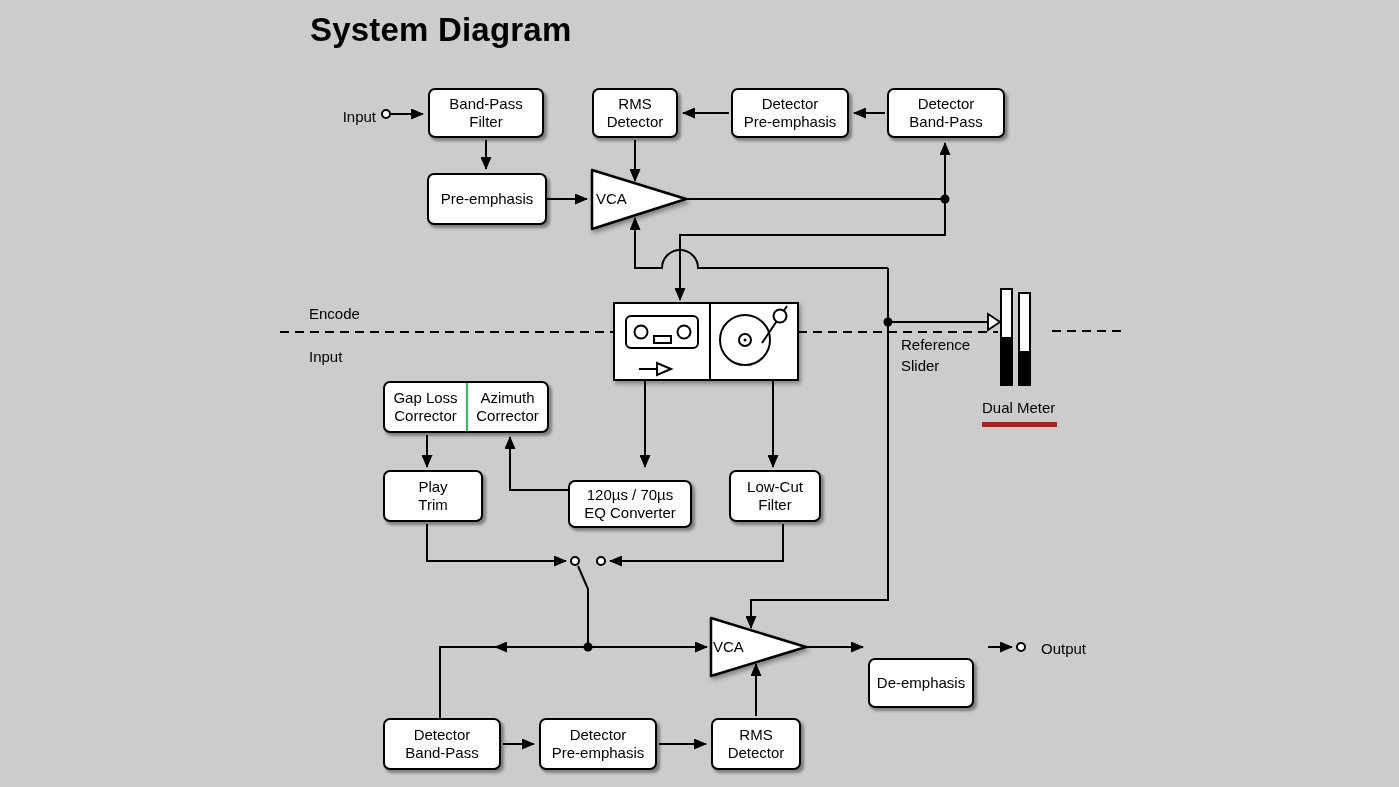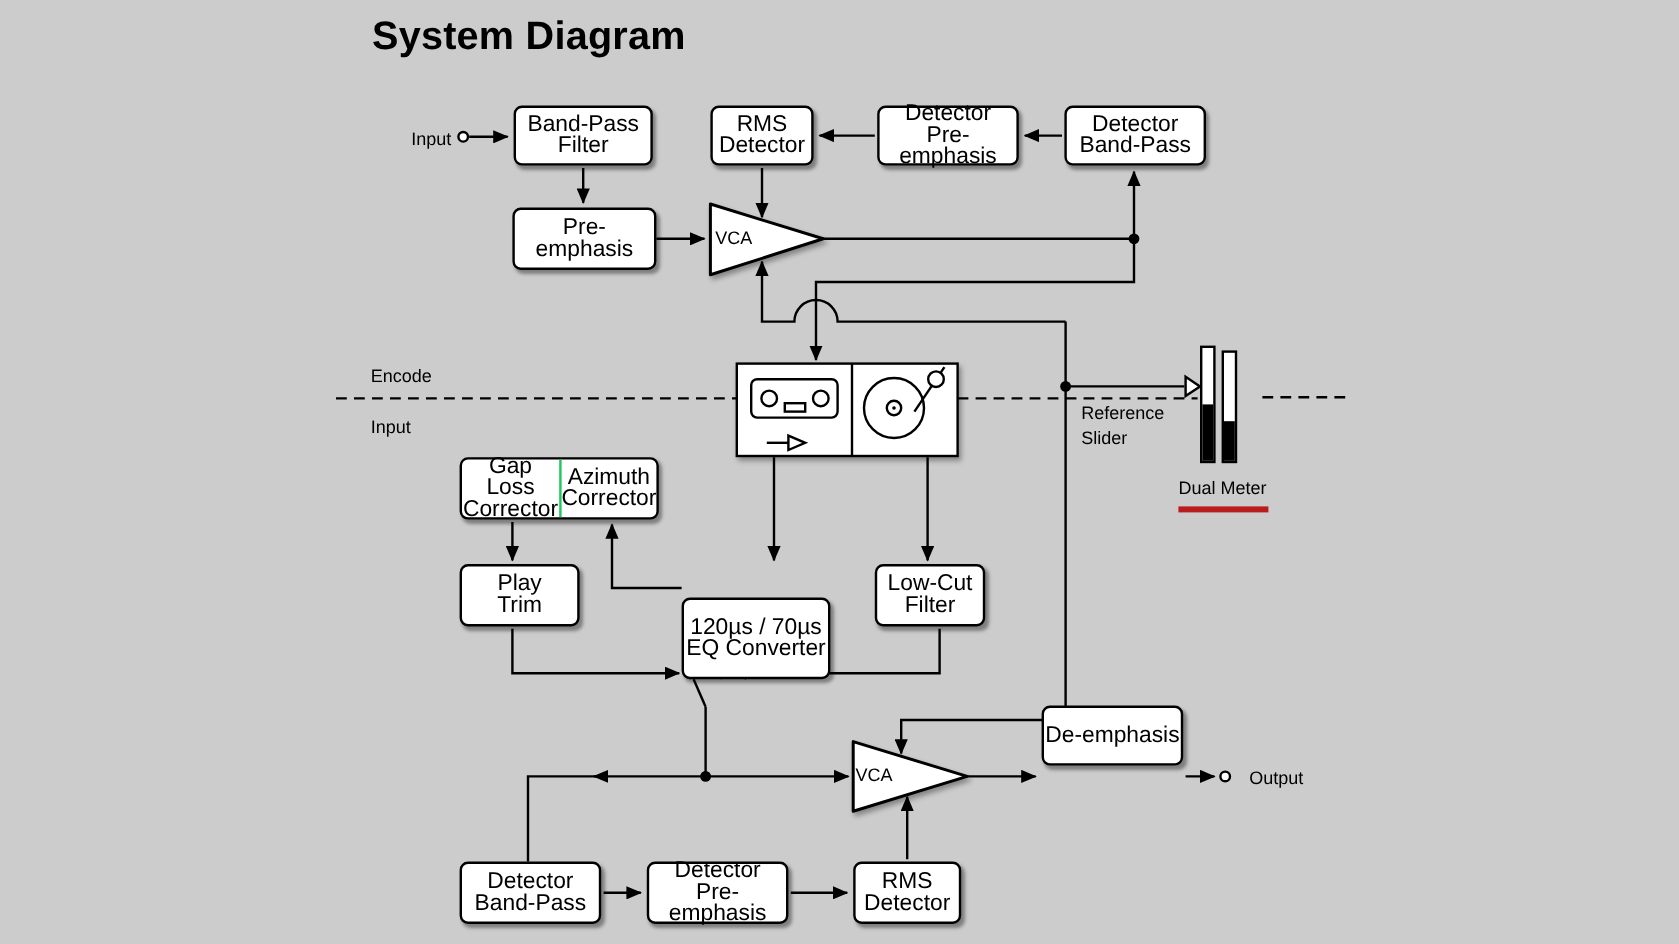--- a/index.html
+++ b/index.html
@@ -3,21 +3,21 @@
 <meta charset="utf-8">
 <style>
   * { margin:0; padding:0; box-sizing:border-box; }
   html,body { background:#cccccc; }
   body { font-family:"Liberation Sans", sans-serif; color:#000; }
   .stage { position:relative; width:1399px; height:787px; background:#cccccc; overflow:hidden; }
   .stage > svg { position:absolute; left:0; top:0; }
   .title { position:absolute; left:310px; top:11px; font-size:33px; font-weight:700; letter-spacing:.2px; }
   .box { position:absolute; background:#fff; border:2px solid #000; border-radius:7px;
          box-shadow:2.5px 3px 3px rgba(0,0,0,.38); display:flex; align-items:center; justify-content:center;
-         text-align:center; font-size:19px; line-height:18px; white-space:pre-line; }
+         text-align:center; font-size:15px; line-height:18px; white-space:pre-line; }
   .combo { padding:0; }
   .combo .cell { flex:1 1 50%; height:100%; display:flex; align-items:center; justify-content:center;
                  white-space:pre-line; text-align:center; }
   .combo .cell-r { border-left:2px solid #22c55e; }
   .label { position:absolute; font-size:15px; line-height:21px; white-space:pre-line; }
   .vca-label { position:absolute; font-size:15px; }
   .underlined { border-bottom:5px solid #b91c1c; padding:0 2px 4px 0; }
 </style>
 </head>
 <body>
@@ -136,29 +136,29 @@
   <div class="box combo" style="left:383px;top:381px;width:166px;height:52px">
     <span class="cell">Gap Loss
 Corrector</span>
     <span class="cell cell-r">Azimuth
 Corrector</span>
   </div>
   <div class="box" style="left:383px;top:470px;width:100px;height:52px">
     <span>Play
 Trim</span>
   </div>
-  <div class="box" style="left:568px;top:498px;width:124px;height:68px">
+  <div class="box" style="left:568px;top:480px;width:124px;height:48px">
     <span>120µs / 70µs
 EQ Converter</span>
   </div>
   <div class="box" style="left:729px;top:470px;width:92px;height:52px">
     <span>Low-Cut
 Filter</span>
   </div>
-  <div class="box" style="left:868px;top:588px;width:118px;height:50px">
+  <div class="box" style="left:868px;top:658px;width:106px;height:50px">
     <span>De-emphasis</span>
   </div>
   <div class="box" style="left:383px;top:718px;width:118px;height:52px">
     <span>Detector
 Band-Pass</span>
   </div>
   <div class="box" style="left:539px;top:718px;width:118px;height:52px">
     <span>Detector
 Pre-emphasis</span>
   </div>

